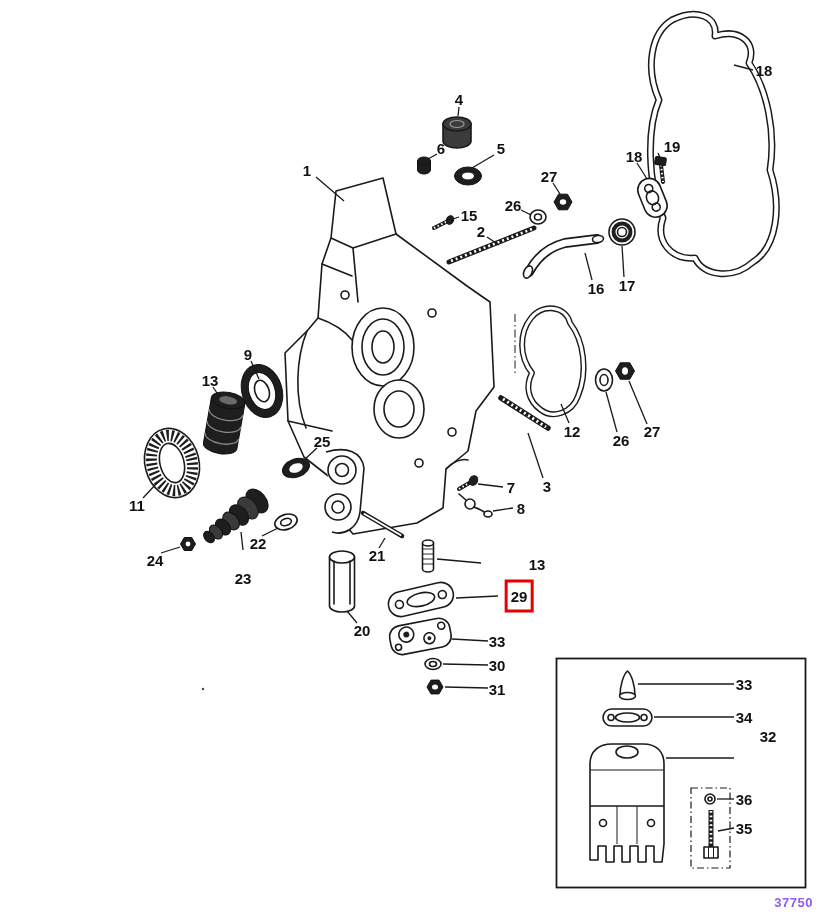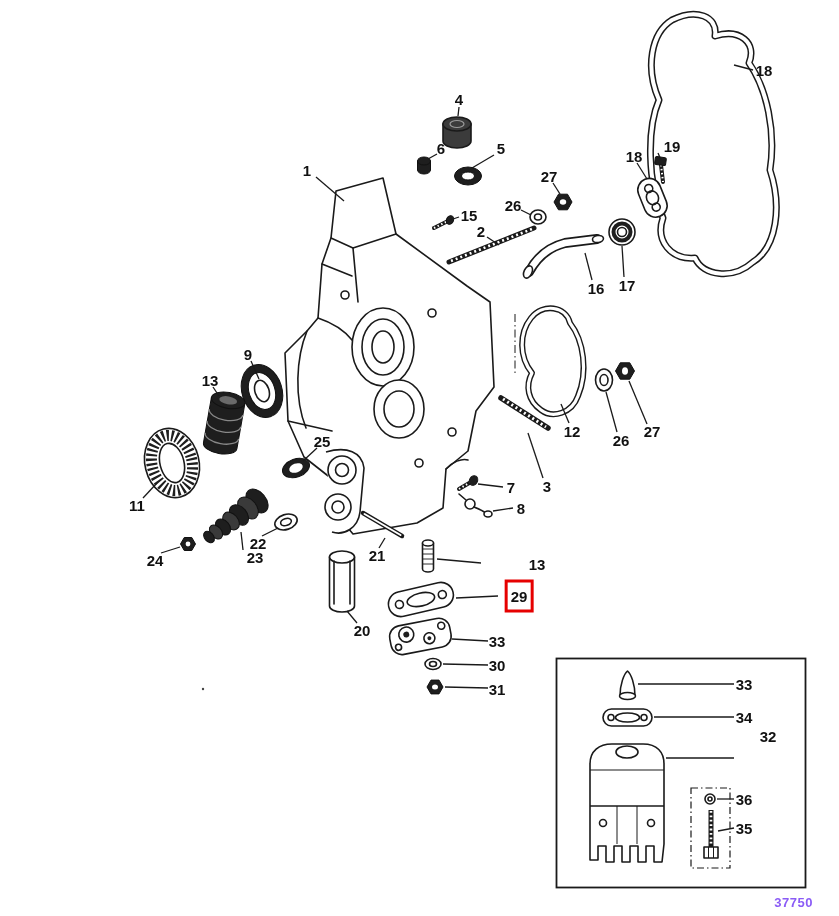--- a/index.html
+++ b/index.html
@@ -353,21 +353,21 @@
       <div class="callout" style="left: 621px; top: 440px;">26</div>
       <div class="callout" style="left: 652px; top: 431px;">27</div>
       <div class="callout" style="left: 547px; top: 486px;">3</div>
       <div class="callout" style="left: 511px; top: 487px;">7</div>
       <div class="callout" style="left: 521px; top: 508px;">8</div>
       <div class="callout" style="left: 248px; top: 354px;">9</div>
       <div class="callout" style="left: 210px; top: 380px;">13</div>
       <div class="callout" style="left: 137px; top: 505px;">11</div>
       <div class="callout" style="left: 322px; top: 441px;">25</div>
       <div class="callout" style="left: 258px; top: 543px;">22</div>
-      <div class="callout" style="left: 243px; top: 557px; margin-left: 12px;">23</div>
+      <div class="callout" style="left: 243px; top: 578px;">23</div>
       <div class="callout" style="left: 155px; top: 560px;">24</div>
       <div class="callout" style="left: 377px; top: 555px;">21</div>
       <div class="callout" style="left: 362px; top: 630px;">20</div>
       <div class="callout" style="left: 490px; top: 564px; margin-left: 47px;">13</div>
       <div class="callout highlight" style="left: 519px; top: 596px;">29</div>
       <div class="callout" style="left: 497px; top: 641px;">33</div>
       <div class="callout" style="left: 497px; top: 665px;">30</div>
       <div class="callout" style="left: 497px; top: 689px;">31</div>
       <div class="callout" style="left: 744px; top: 684px;">33</div>
       <div class="callout" style="left: 744px; top: 717px;">34</div>

